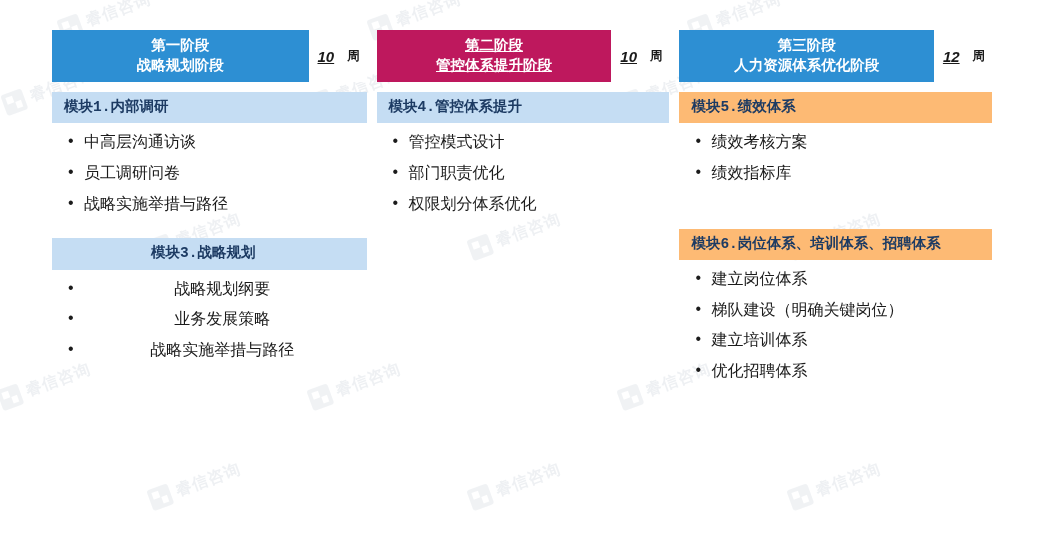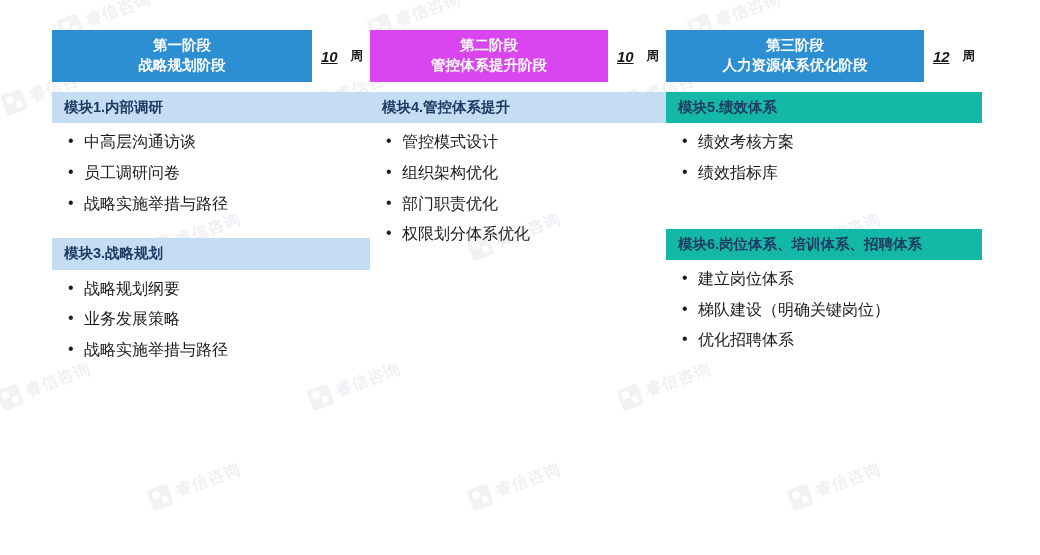--- a/index.html
+++ b/index.html
@@ -66,20 +66,21 @@
   }
 
   
   #diagram {
     position: absolute;
     left: 52px;
     top: 30px;
     width: 940px;
     z-index: 10;
     display: flex;
+    gap: 10px;
   }
   .phase {
     position: relative;
   }
   .phase.p1 { width: 318px; }
   .phase.p2 { width: 296px; }
   .phase.p3 { width: 316px; }
 
   .phase-header {
     display: flex;
@@ -93,21 +94,21 @@
     display: flex;
     flex-direction: column;
     align-items: center;
     justify-content: center;
     line-height: 1.35;
     font-size: 14.5px;
     font-weight: bold;
     border-right: 2px solid #ffffff;
   }
   .phase.p1 .phase-title { background: #2d8fd3; }
-  .phase.p2 .phase-title { background: #d946ef; }
+  .phase.p2 .phase-title { background: #be185d; text-decoration: underline; }
   .phase.p3 .phase-title { background: #2d8fd3; }
 
   .phase-duration {
     flex: 0 0 56px;
     background: #ffffff;
     color: #1a1a1a;
     display: flex;
     align-items: center;
     justify-content: center;
     font-size: 15px;
@@ -133,22 +134,23 @@
   }
   .module:first-child { margin-top: 10px; }
 
   .module-title {
     background: #c5ddf3;
     color: #1d3b63;
     font-size: 14.5px;
     font-weight: bold;
     padding: 7px 24px 7px 12px;
     line-height: 1.2;
-  }
-  .phase.p3 .module-title { background: #14b8a6; }
+    font-family: Liberation Mono, monospace;
+  }
+  .phase.p3 .module-title { background: #fdba74; }
 
   .module-items {
     list-style: none;
     margin: 0;
     padding: 8px 0 0 0;
   }
   .module-items li {
     position: relative;
     padding: 0 6px 0 32px;
     margin-bottom: 9px;
@@ -251,21 +253,21 @@
       <div class="module">
         <div class="module-title">模块1.内部调研</div>
         <ul class="module-items">
           <li>中高层沟通访谈</li>
           <li>员工调研问卷</li>
           <li>战略实施举措与路径</li>
         </ul>
       </div>
 
 
-      <div class="module" style="margin-top:24px;">
+      <div class="module" style="margin-top:24px;text-align:center;">
         <div class="module-title">模块3.战略规划</div>
         <ul class="module-items">
           <li>战略规划纲要</li>
           <li>业务发展策略</li>
           <li>战略实施举措与路径</li>
         </ul>
       </div>
 
     </div>
   </div>
@@ -280,21 +282,20 @@
         <span class="num">10</span>
         <span class="unit">周</span>
       </div>
     </div>
     <div class="phase-body">
 
       <div class="module">
         <div class="module-title">模块4.管控体系提升</div>
         <ul class="module-items">
           <li>管控模式设计</li>
-          <li>组织架构优化</li>
           <li>部门职责优化</li>
           <li>权限划分体系优化</li>
         </ul>
       </div>
 
     </div>
   </div>
 
   <div class="phase p3">
     <div class="phase-header">
@@ -317,20 +318,21 @@
         </ul>
       </div>
 
       <div class="spacer-180"></div>
 
       <div class="module">
         <div class="module-title">模块6.岗位体系、培训体系、招聘体系</div>
         <ul class="module-items">
           <li>建立岗位体系</li>
           <li>梯队建设（明确关键岗位）</li>
+          <li>建立培训体系</li>
           <li>优化招聘体系</li>
         </ul>
       </div>
 
     </div>
   </div>
 
 </div>
 
 </body></html>

